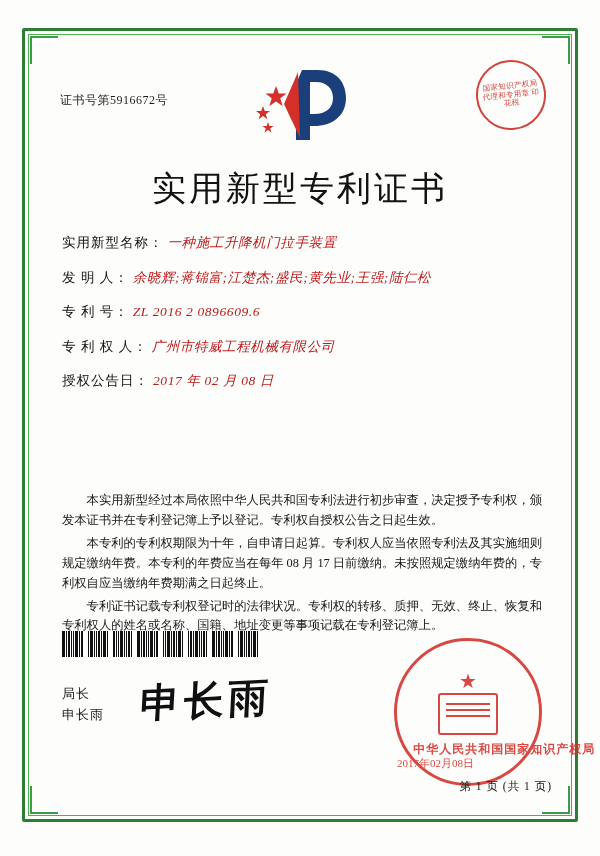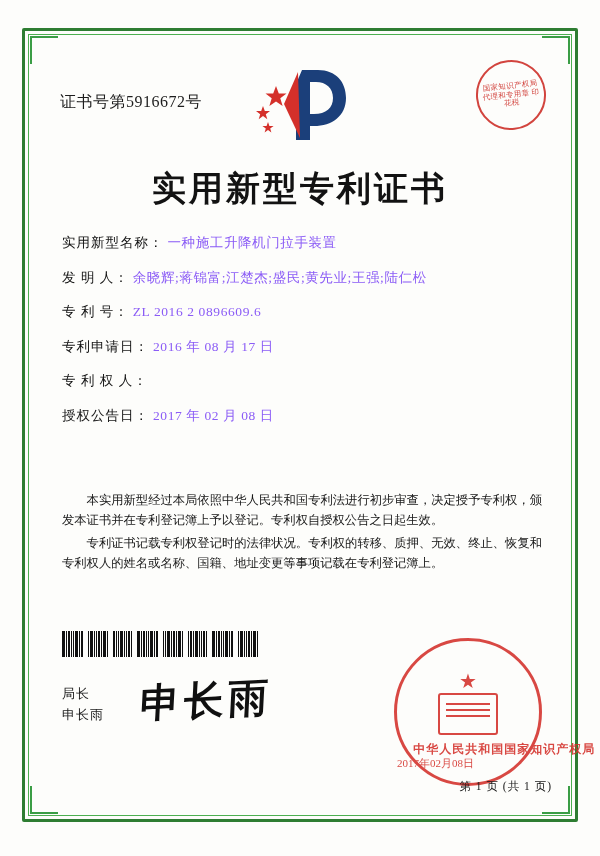--- a/index.html
+++ b/index.html
@@ -39,21 +39,21 @@
   .c-br{right:30px;bottom:42px;border-left:none;border-top:none;}
 
   .content{
     position:absolute;
     left:48px;top:56px;right:48px;bottom:58px;
   }
 
   
   .cert-no{
     position:absolute;left:12px;top:36px;
-    font-size:16px;letter-spacing:.5px;color:#1d1d1d;
+    font-size:12px;letter-spacing:.5px;color:#1d1d1d;
   }
   .logo{
     position:absolute;left:50%;top:8px;
     transform:translateX(-50%);
     width:120px;height:82px;
   }
   .seal-tr{
     position:absolute;right:6px;top:4px;
     width:66px;height:66px;border-radius:50%;
     border:2px solid #d03b34;
@@ -65,21 +65,21 @@
     font-family:"Liberation Serif", serif;
     letter-spacing:.3px;
     opacity:.95;
   }
   .seal-tr span{display:block;padding:3px;}
 
   .title{
     position:absolute;left:0;right:0;top:110px;
     text-align:center;
     font-size:34px;
-    font-weight:bold;
+    font-weight:normal;
     letter-spacing:3px;
     color:#121212;
     font-family:"Liberation Serif", serif;
   }
 
   .fields{
     position:absolute;left:14px;right:10px;top:180px;
     font-size:13.5px;
     line-height:1;
   }
@@ -88,23 +88,24 @@
     white-space:nowrap;
     display:flex;
     align-items:flex-end;
   }
   .field .lab{
     color:#141414;
     letter-spacing:1px;
     flex:0 0 auto;
   }
   .field .val{
-    color:#8b5cf6;
+    color:#b91c1c;
     letter-spacing:.6px;
     margin-left:4px;
+    font-style:italic;
   }
 
   .paras{
     position:absolute;left:14px;right:10px;top:435px;
     font-size:12.3px;
     line-height:1.62;
     text-align:justify;
     color:#171717;
   }
   .paras p{margin:0 0 3px 0;text-indent:2em;}
@@ -222,34 +223,32 @@
       </div>
       <div class="field">
         <span class="lab">发 明 人：</span>
         <span class="val">余晓辉;蒋锦富;江楚杰;盛民;黄先业;王强;陆仁松</span>
       </div>
       <div class="field">
         <span class="lab">专 利 号：</span>
         <span class="val">ZL 2016 2 0896609.6</span>
       </div>
       <div class="field">
-        <span class="lab">专利申请日：</span>
-        <span class="val">2016 年 08 月 17 日</span>
-      </div>
-      <div class="field">
         <span class="lab">专 利 权 人：</span>
+        <span class="val">广州市特威工程机械有限公司</span>
       </div>
       <div class="field">
         <span class="lab">授权公告日：</span>
         <span class="val">2017 年 02 月 08 日</span>
       </div>
     </div>
 
     <div class="paras">
       <p>本实用新型经过本局依照中华人民共和国专利法进行初步审查，决定授予专利权，颁发本证书并在专利登记簿上予以登记。专利权自授权公告之日起生效。</p>
+      <p>本专利的专利权期限为十年，自申请日起算。专利权人应当依照专利法及其实施细则规定缴纳年费。本专利的年费应当在每年 08 月 17 日前缴纳。未按照规定缴纳年费的，专利权自应当缴纳年费期满之日起终止。</p>
       <p>专利证书记载专利权登记时的法律状况。专利权的转移、质押、无效、终止、恢复和专利权人的姓名或名称、国籍、地址变更等事项记载在专利登记簿上。</p>
     </div>
 
     <div class="barcode">
       <i class="x"></i><i></i><i class="w"></i><i></i><i></i><i class="x"></i><i></i><i class="w"></i>
       <i></i><i class="x"></i><i></i><i></i><i class="w"></i><i></i><i class="x"></i><i></i>
       <i class="w"></i><i></i><i></i><i class="x"></i><i></i><i></i><i class="w"></i><i></i>
       <i class="x"></i><i></i><i class="w"></i><i></i><i></i><i class="x"></i><i></i><i class="w"></i>
       <i></i><i></i><i class="x"></i><i></i><i class="w"></i><i></i><i class="x"></i><i></i>
       <i></i><i class="w"></i><i></i><i class="x"></i><i></i><i></i><i class="w"></i><i></i>

